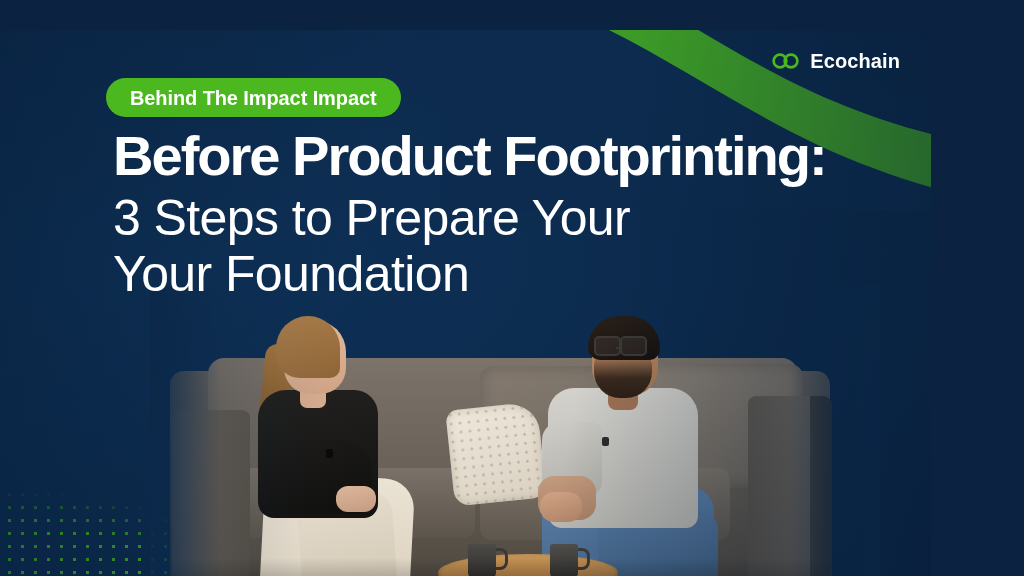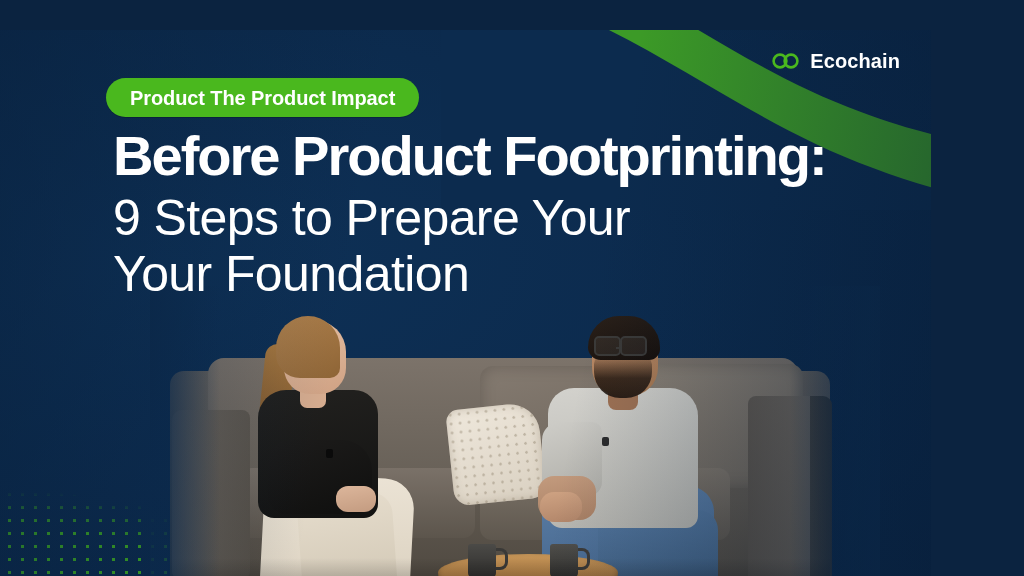--- a/index.html
+++ b/index.html
@@ -448,24 +448,24 @@
     <span class="logo-mark-wrap">
       <svg class="logo-mark" width="30" height="18" viewBox="0 0 30 18" xmlns="http://www.w3.org/2000/svg">
         <circle cx="9" cy="9" r="6.4" fill="none" stroke="#4ab81e" stroke-width="2.6"></circle>
         <circle cx="20" cy="9" r="6.4" fill="none" stroke="#4ab81e" stroke-width="2.6"></circle>
       </svg>
     </span>
     <span class="logo-text">Ecochain</span>
   </div>
 
   <div class="badge">
-    <span class="badge-text">Product The Product Impact</span>
+    <span class="badge-text">Behind The Impact Impact</span>
   </div>
 
   <div class="title-block">
     <h1 class="headline">Before Product Footprinting:</h1>
     <div class="subhead">
-      <span class="ln">9 Steps to Prepare Your</span>
+      <span class="ln">3 Steps to Prepare Your</span>
       <span class="ln">Your Foundation</span>
     </div>
   </div>
 
 </div>
 
 </body></html>

